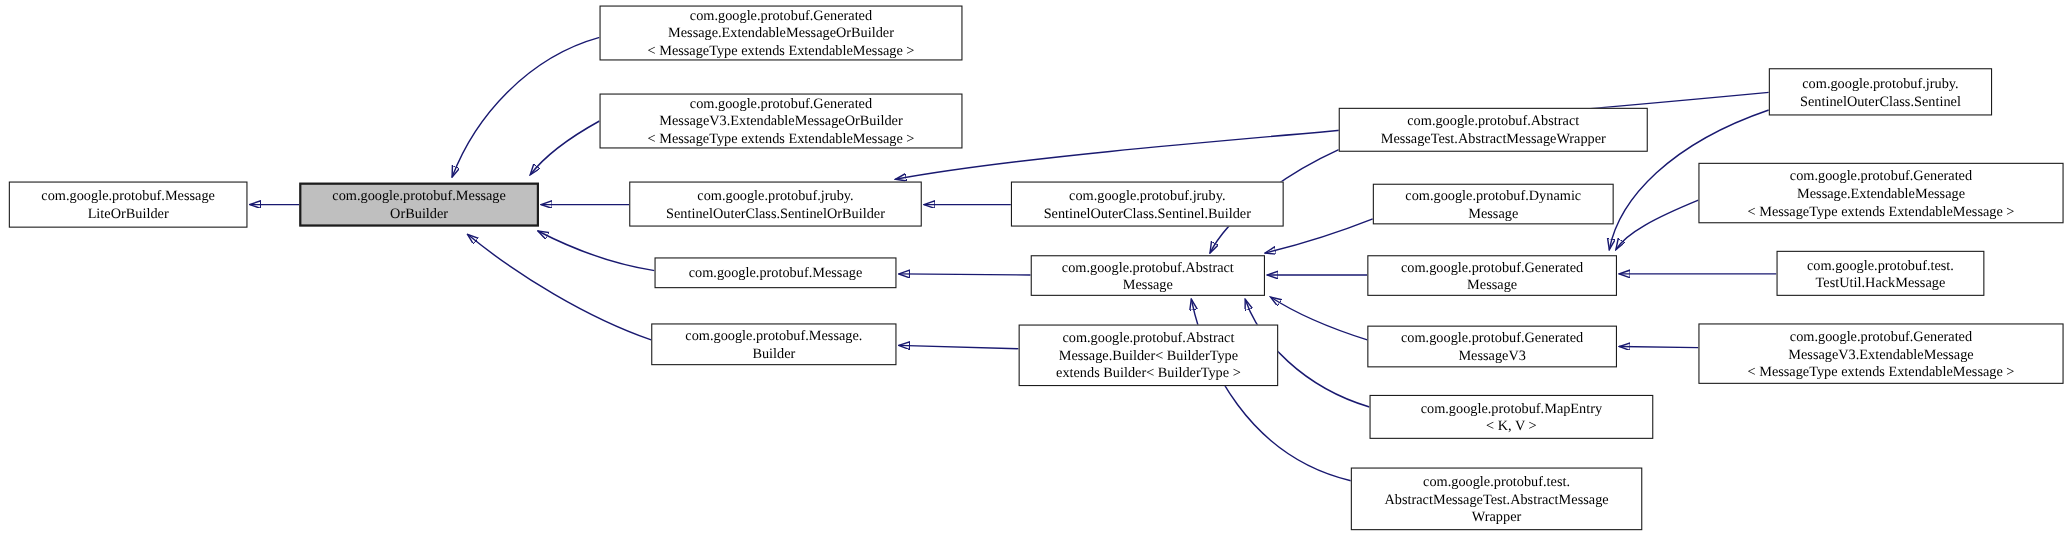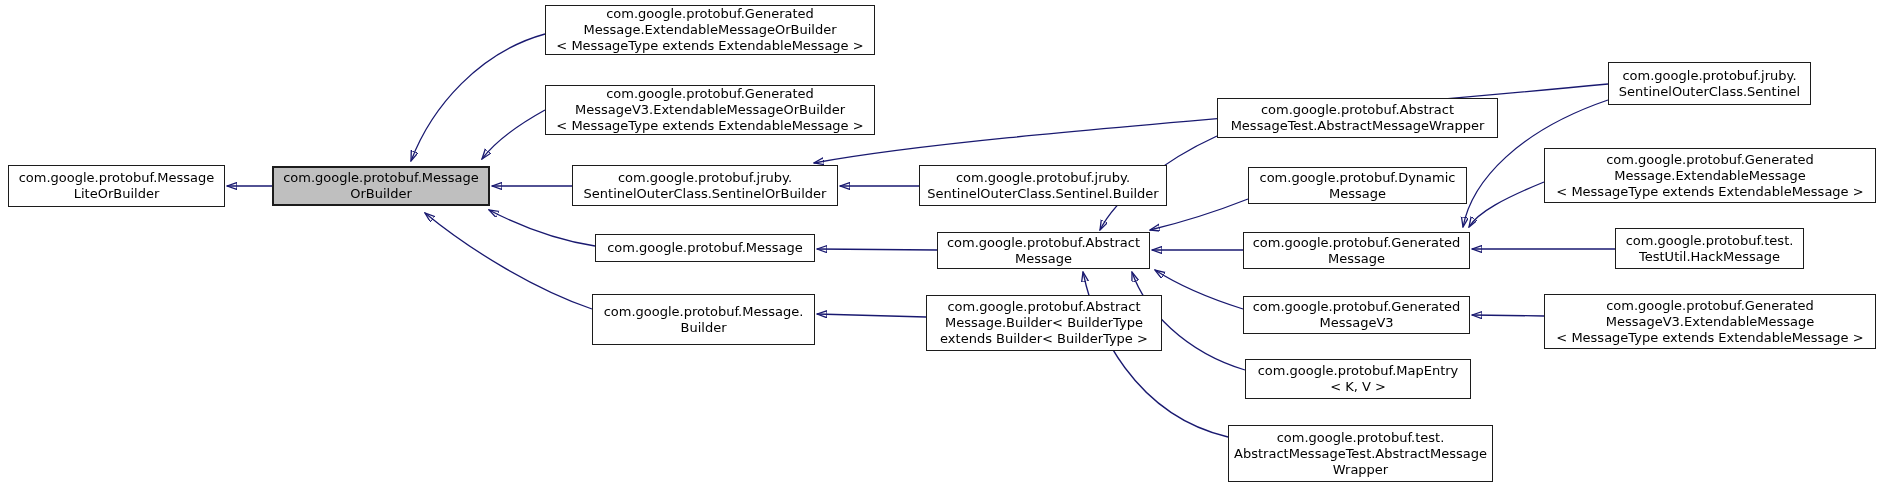--- a/index.html
+++ b/index.html
@@ -22,38 +22,39 @@
     cursor:pointer;
   }
   .node span{
     display:block;
     white-space:pre-line;
     text-align:center;
     font-size:13px;
     line-height:16px;
     color:#000000;
     padding:0 3px;
+    font-family:Liberation Serif, serif;
   }
   .node.highlight{background:#bfbfbf;border-width:2px;}
   
   .n0{left:8px;   top:165px; width:217px; height:42px;}
   .n1{left:272px; top:166px; width:218px; height:40px;}
   .n2{left:545px; top:5px;   width:330px; height:50px;}
   .n3{left:545px; top:85px;  width:330px; height:50px;}
   .n4{left:572px; top:165px; width:266px; height:41px;}
   .n5{left:919px; top:165px; width:248px; height:41px;}
   .n6{left:595px; top:234px; width:220px; height:28px;}
   .n7{left:937px; top:232px; width:213px; height:37px;}
-  .n8{left:592px; top:294px; width:223px; height:51px;}
+  .n8{left:592px; top:294px; width:223px; height:38px;}
   .n9{left:926px; top:295px; width:236px; height:56px;}
   .n10{left:1217px;top:98px; width:281px; height:40px;}
   .n11{left:1248px;top:167px;width:219px; height:37px;justify-content:center;}
   .n12{left:1243px;top:232px;width:227px; height:37px;}
   .n13{left:1243px;top:296px;width:227px; height:38px;}
-  .n14{left:1245px;top:359px;width:226px; height:40px;}
+  .n14{left:1245px;top:359px;width:258px; height:40px;}
   .n15{left:1228px;top:425px;width:265px; height:57px;}
   .n16{left:1608px;top:62px; width:203px; height:43px;}
   .n17{left:1544px;top:148px;width:332px; height:55px;}
   .n18{left:1615px;top:228px;width:189px; height:41px;}
   .n19{left:1544px;top:294px;width:332px; height:55px;}
 </style>
 </head>
 <body>
 
 <div id="diagram">

